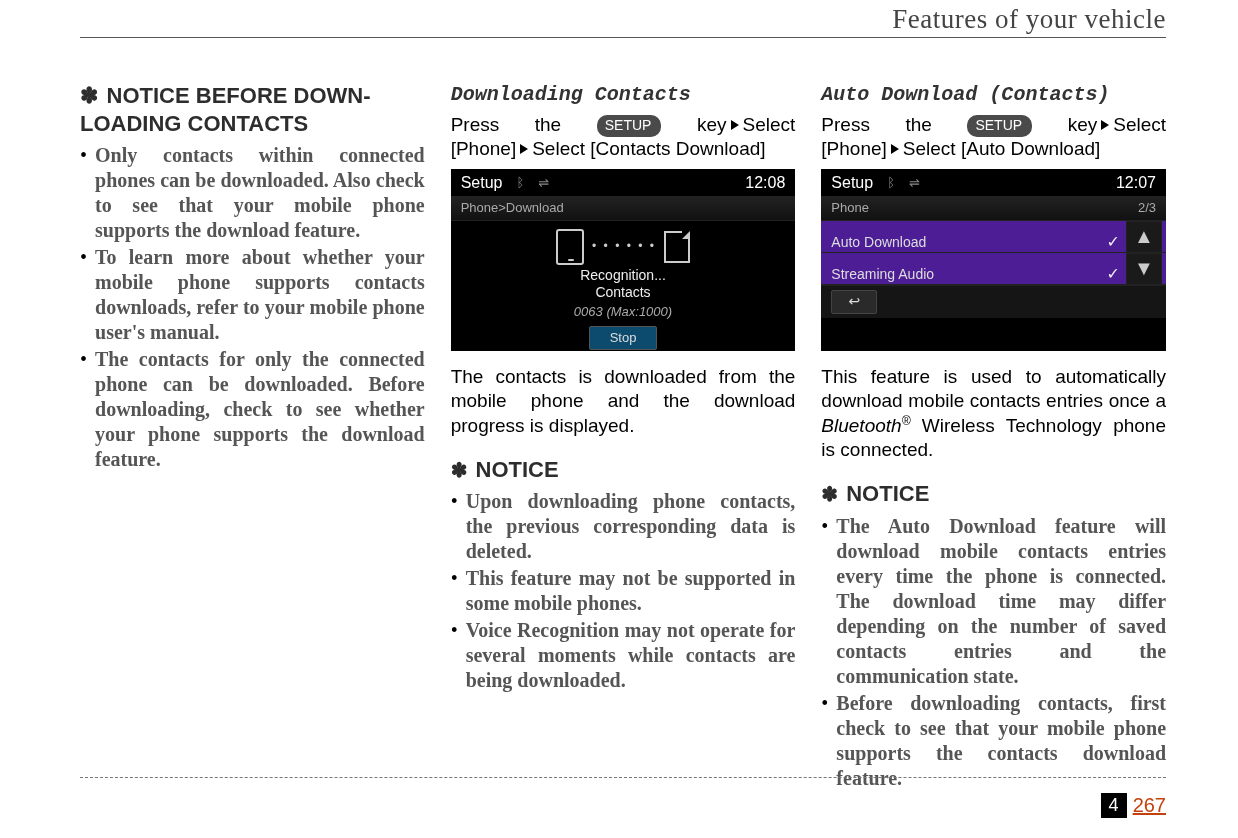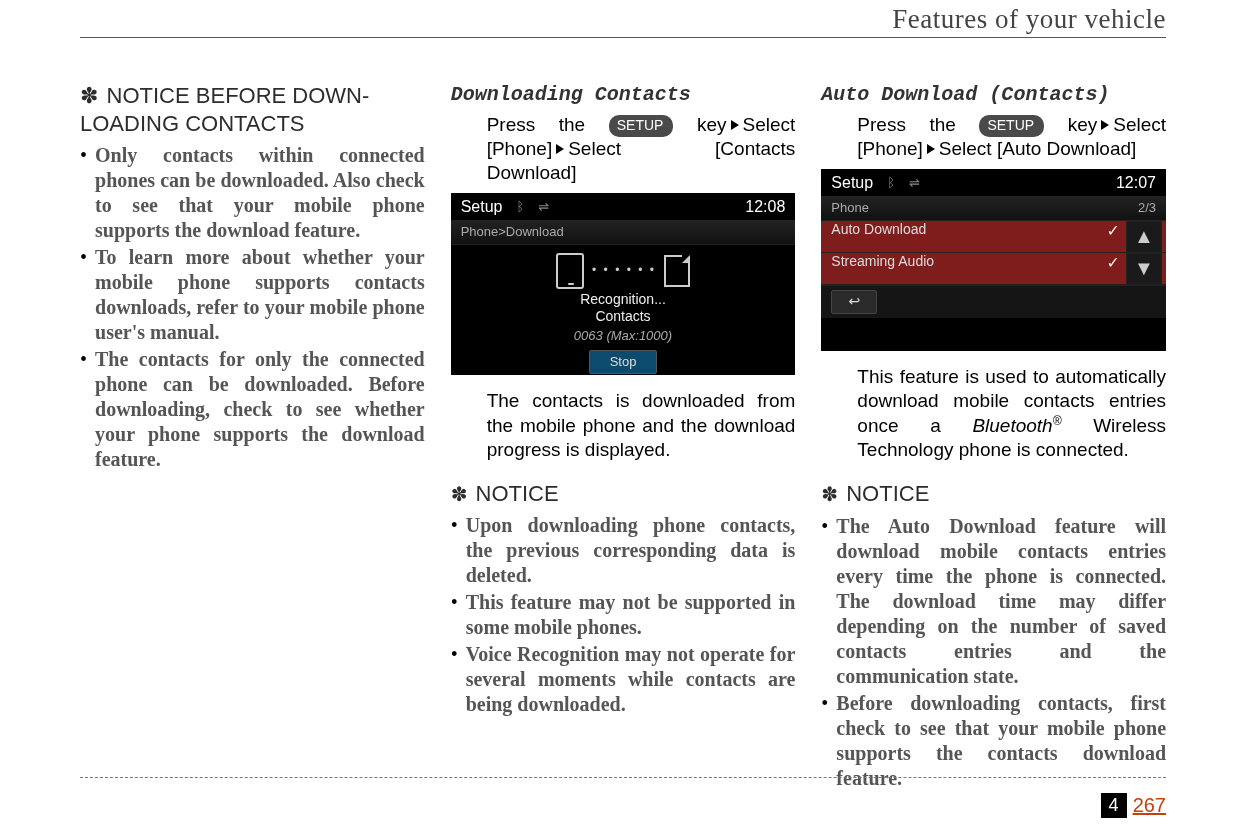--- a/index.html
+++ b/index.html
@@ -43,21 +43,21 @@
       display: flex;
       gap: 26px;
     }
     .col {
       flex: 1;
       font-size: 20px;
       line-height: 1.25;
     }
     .notice-title {
       font-family: Arial, Helvetica, sans-serif;
-      font-weight: normal;
+      font-weight: bold;
       font-size: 22px;
       color: #2d2d2d;
       margin-bottom: 6px;
     }
     .notice-title .asterisk { font-size: 22px; margin-right: 2px; }
     .sub-notic .asterisk { font-size: 20px; }
     .bullet-item {
       display: flex;
       gap: 8px;
       margin-bottom: 2px;
@@ -70,21 +70,20 @@
       font-style: italic;
       font-weight: bold;
       font-size: 20px;
       color: #333;
       margin-bottom: 6px;
     }
     .body-text {
       font-size: 20px;
       line-height: 1.27;
       text-align: justify;
-      margin-left: 36px;
     }
     .pill {
       display: inline-block;
       background: #4a4a4a;
       color: #fff;
       font-family: Arial, Helvetica, sans-serif;
       font-size: 14px;
       padding: 2px 10px 2px 8px;
       border-radius: 10px;
       font-style: normal;
@@ -149,26 +148,26 @@
     .s2 { height: 182px; }
     .s2 .crumb {
       display:flex; justify-content:space-between;
       font-size: 13px; color:#aaa;
       padding: 3px 10px;
       background: linear-gradient(#222,#111);
       border-bottom:1px solid #222;
     }
     .s2 .rows { position:relative; }
     .s2 .row {
-      display:flex; align-items:flex-start; justify-content:space-between;
+      display:flex; align-items:flex-end; justify-content:space-between;
       border-bottom: 1px solid #222;
       padding: 0 46px 0 10px;
       height: 32px;
       font-size:14px; color:#ddd;
-      background:#7f1d1d;
+      background:#4c1d95;
     }
     .s2 .check { color:#eee; font-size:16px;}
     .s2 .arrow-r { color:#aaa;}
     .s2 .updn {
       position:absolute; right:4px; width:36px; top:0; bottom:0;
       display:flex; flex-direction:column;
     }
     .s2 .updn div {
       flex:1; border:1px solid #222; background:#1a1a1a;
       display:flex; align-items:center; justify-content:center;

